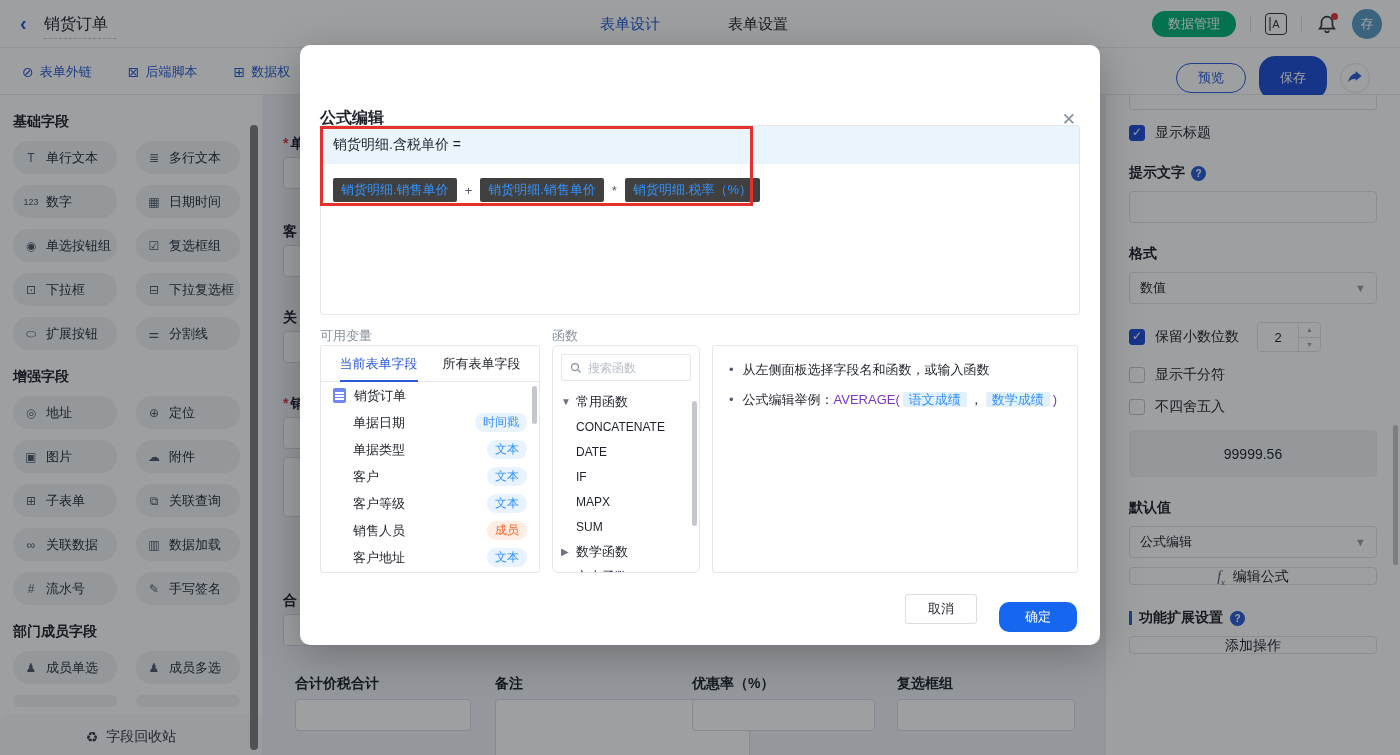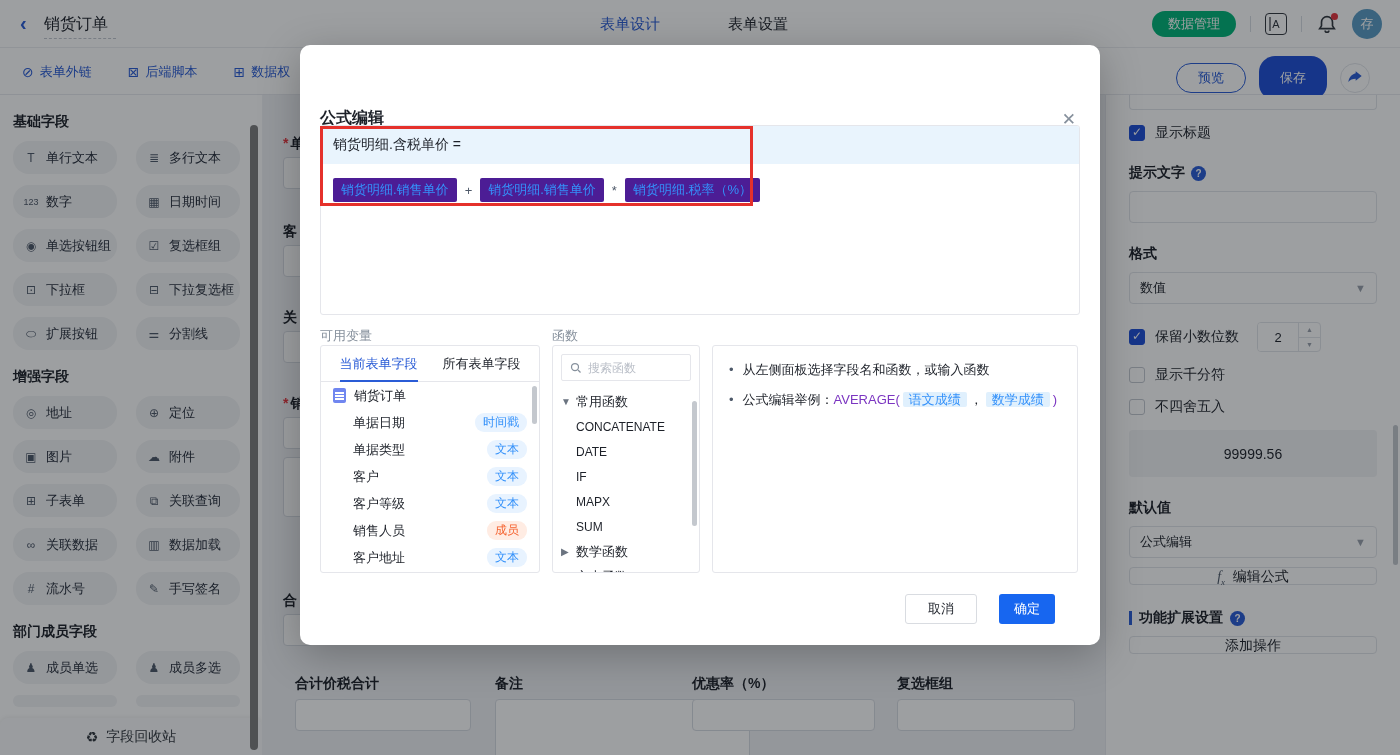--- a/index.html
+++ b/index.html
@@ -85,21 +85,21 @@
   .overlay { position:absolute; inset:0; background:rgba(10,14,20,0.40); z-index:5; }
 
   
   .modal { position:absolute; left:300px; top:45px; width:800px; height:600px; background:#fff; border-radius:10px; box-shadow:0 10px 40px rgba(0,0,0,.25); z-index:6; }
   .md-title { position:absolute; left:20px; top:63px; font-size:16px; font-weight:bold; color:#1d2129; }
   .md-sub { position:absolute; left:112px; top:67px; font-size:12px; color:#15803d;margin-top:16px; }
   .md-close { position:absolute; right:24px; top:64px; font-size:17px; color:#86909c; cursor:pointer; }
   .editor { position:absolute; left:20px; top:80px; width:760px; height:190px; border:1px solid #e5e6eb; border-radius:3px; background:#fff; overflow:hidden; }
   .editor-head { height:38px; background:#e9f4fd; display:flex; align-items:center; padding:0 12px; font-size:14px; color:#1d2129; }
   .editor-body { padding:14px 12px; display:flex; align-items:center; gap:8px; flex-wrap:wrap; }
-  .chip { background:#4c1d95; color:#3491fa; font-size:13px; padding:3px 8px; border-radius:2px; cursor:pointer; white-space:nowrap; }
+  .chip { background:#404040; color:#3491fa; font-size:13px; padding:3px 8px; border-radius:2px; cursor:pointer; white-space:nowrap; }
   .op { color:#4e5969; font-size:13px; }
   .annotation { position:absolute; left:20px; top:81px; width:433px; height:80px; border:3px solid #e5312b; z-index:7; pointer-events:none; }
   .md-panel-label { position:absolute; font-size:13px; color:#86909c; }
   .panel { position:absolute; top:300px; height:228px; border:1px solid #e5e6eb; border-radius:3px; background:#fff; overflow:hidden; }
   
   .vp-tabs { display:flex; height:36px; border-bottom:1px solid #e5e6eb; align-items:center; justify-content:space-around; padding:0 6px; }
   .vp-tab { font-size:13px; color:#1d2129; height:36px; display:flex; align-items:center; position:relative; cursor:pointer; }
   .vp-tab.active { color:#2a5cd6; }
   .vp-tab.active::after { content:""; position:absolute; left:0; right:0; bottom:0; height:2px; background:#2a5cd6; }
   .tree-row { display:flex; align-items:center; height:27px; padding:0 12px; font-size:13px; color:#1d2129; cursor:pointer; }
@@ -119,21 +119,21 @@
   .fn-item { height:25px; display:flex; align-items:center; padding-left:23px; font-size:12px; color:#1d2129; cursor:pointer; }
   .fp-scroll { position:absolute; right:2px; top:55px; width:5px; height:125px; border-radius:3px; background:#c4c8ce; }
   
   .help-panel { padding:14px 16px; }
   .bullet { display:flex; gap:9px; font-size:13px; color:#1d2129; line-height:20px; margin-bottom:10px; align-items:flex-start; flex-wrap:wrap; }
   .bullet .dot { color:#4e5969; font-size:13px; }
   .purple { color:#7b35c1; }
   .mini-chip { background:#e0f0fd; color:#3491fa; padding:0 6px; border-radius:2px; margin:0 3px; cursor:pointer; }
   .md-footer { position:absolute; top:549px; left:0; width:100%; height:30px; }
   .btn-cancel { position:absolute; left:605px; width:72px; height:30px; border:1px solid #d9dce1; border-radius:3px; background:#fff; font-size:13px; color:#1d2129; cursor:pointer; }
-  .btn-ok { position:absolute; left:699px; width:56px; height:30px; border:none; border-radius:3px; background:#1766f0; color:#fff; font-size:13px; cursor:pointer; }
+  .btn-ok { position:absolute; left:699px; width:78px; height:30px; border:none; border-radius:10px; background:#1766f0; color:#fff; font-size:13px; cursor:pointer;margin-top:8px; }
 </style>
 </head>
 <body>
 
 <div class="stage">
 
   <div class="topbar">
     <span class="back">‹</span>
     <span class="doc-title">销货订单</span>
     <span class="doc-title-underline"></span>
@@ -417,21 +417,21 @@
         <span>销售人员</span>
         <span class="badge orange">成员</span>
       </div>
       <div class="tree-row tree-child">
         <span>客户地址</span>
         <span class="badge blue">文本</span>
       </div>
       <div class="vp-scroll"></div>
     </div>
 
-    <div class="panel" style="left:252px; width:148px;">
+    <div class="panel" style="left:252px; width:148px;border-radius:6px;">
       <div class="search-box">
         <svg width="12" height="12" viewBox="0 0 24 24" fill="none" stroke="#86909c" stroke-width="2.5">
             <circle cx="10" cy="10" r="7"></circle>
             <path d="M16 16l5 5"></path>
           </svg>
         <input placeholder="搜索函数" style="">
       </div>
       <div class="fn-group">
         <span class="fn-chev">▼</span>
         <span>常用函数</span>

